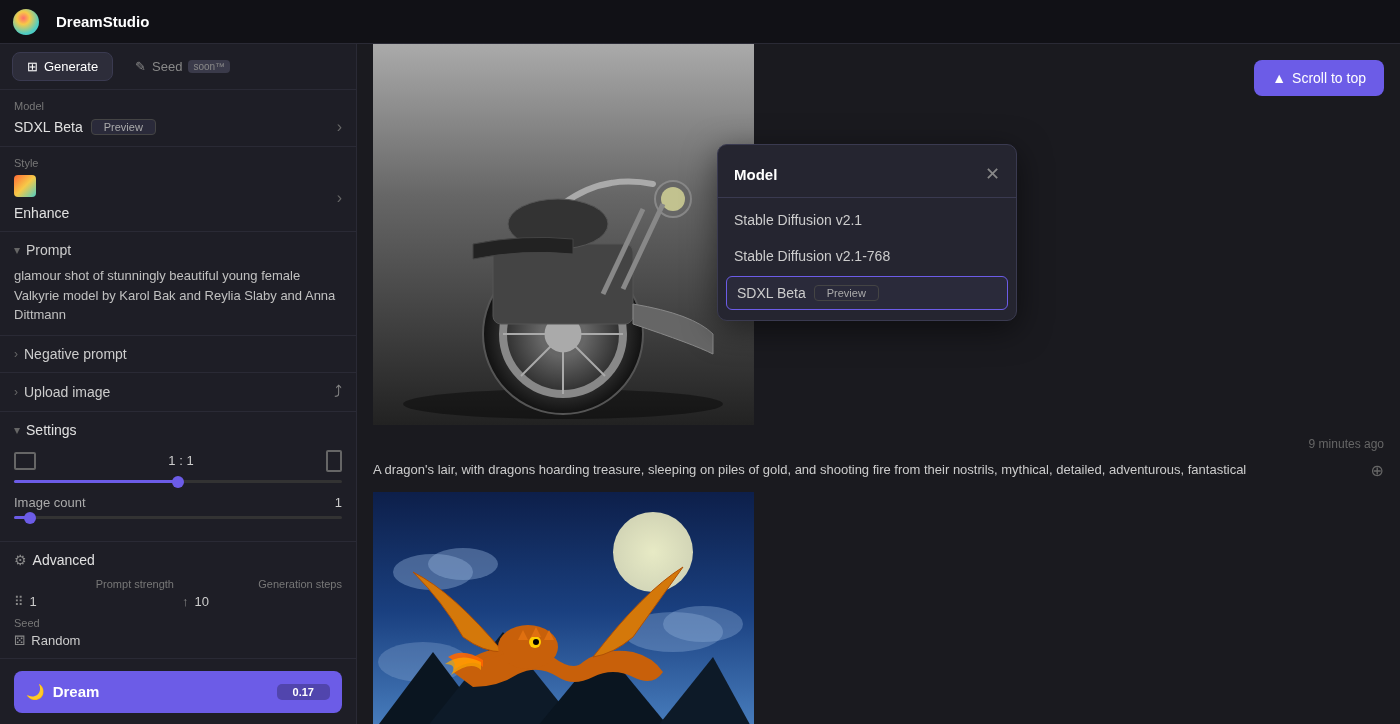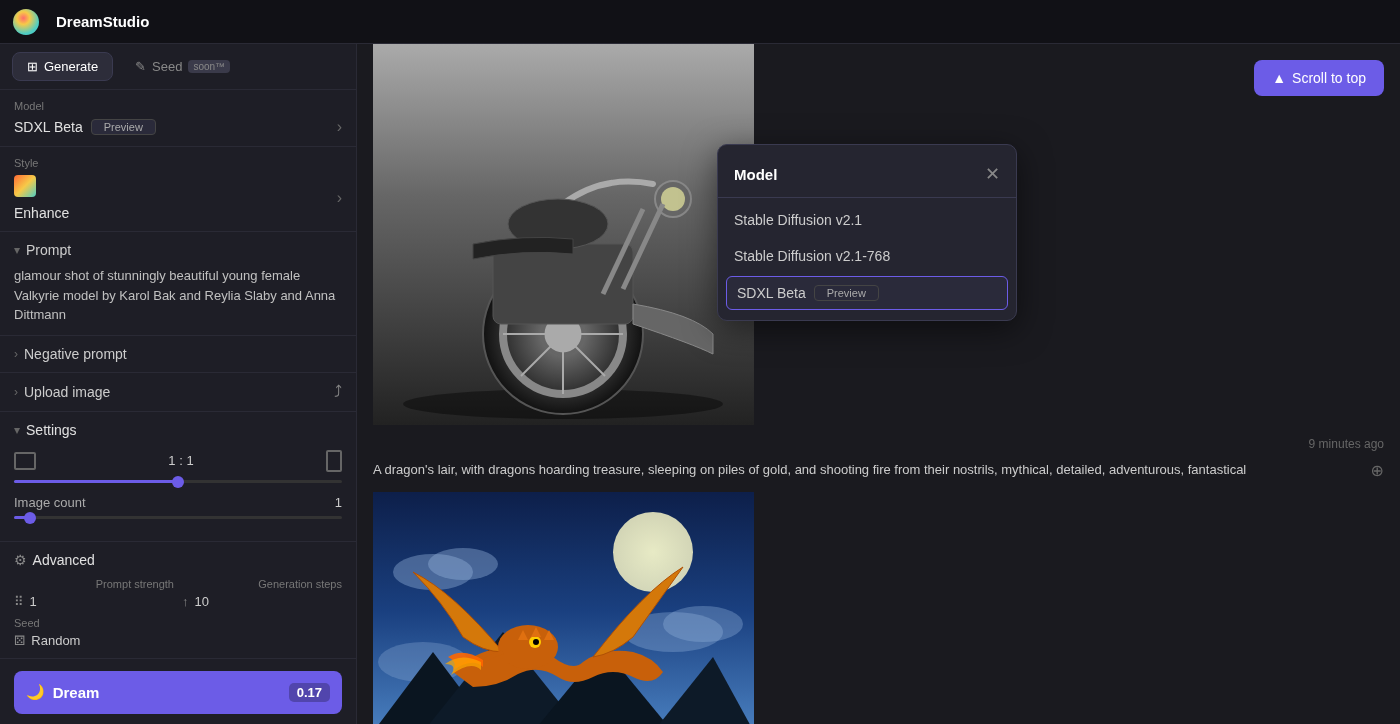--- a/index.html
+++ b/index.html
@@ -330,22 +330,22 @@
       font-weight: 600;
     }
     .dream-left {
       display: flex;
       align-items: center;
       gap: 8px;
     }
     .dream-cost {
       background: rgba(0,0,0,0.25);
       border-radius: 5px;
-      padding: 2px 8px;
-      font-size: 13px;
+      padding: 2px 16px;
+      font-size: 11px;
     }
 
     
     .main-content {
       flex: 1;
       overflow-y: auto;
       padding: 0;
       position: relative;
       background: #1a1a1f;
     }

